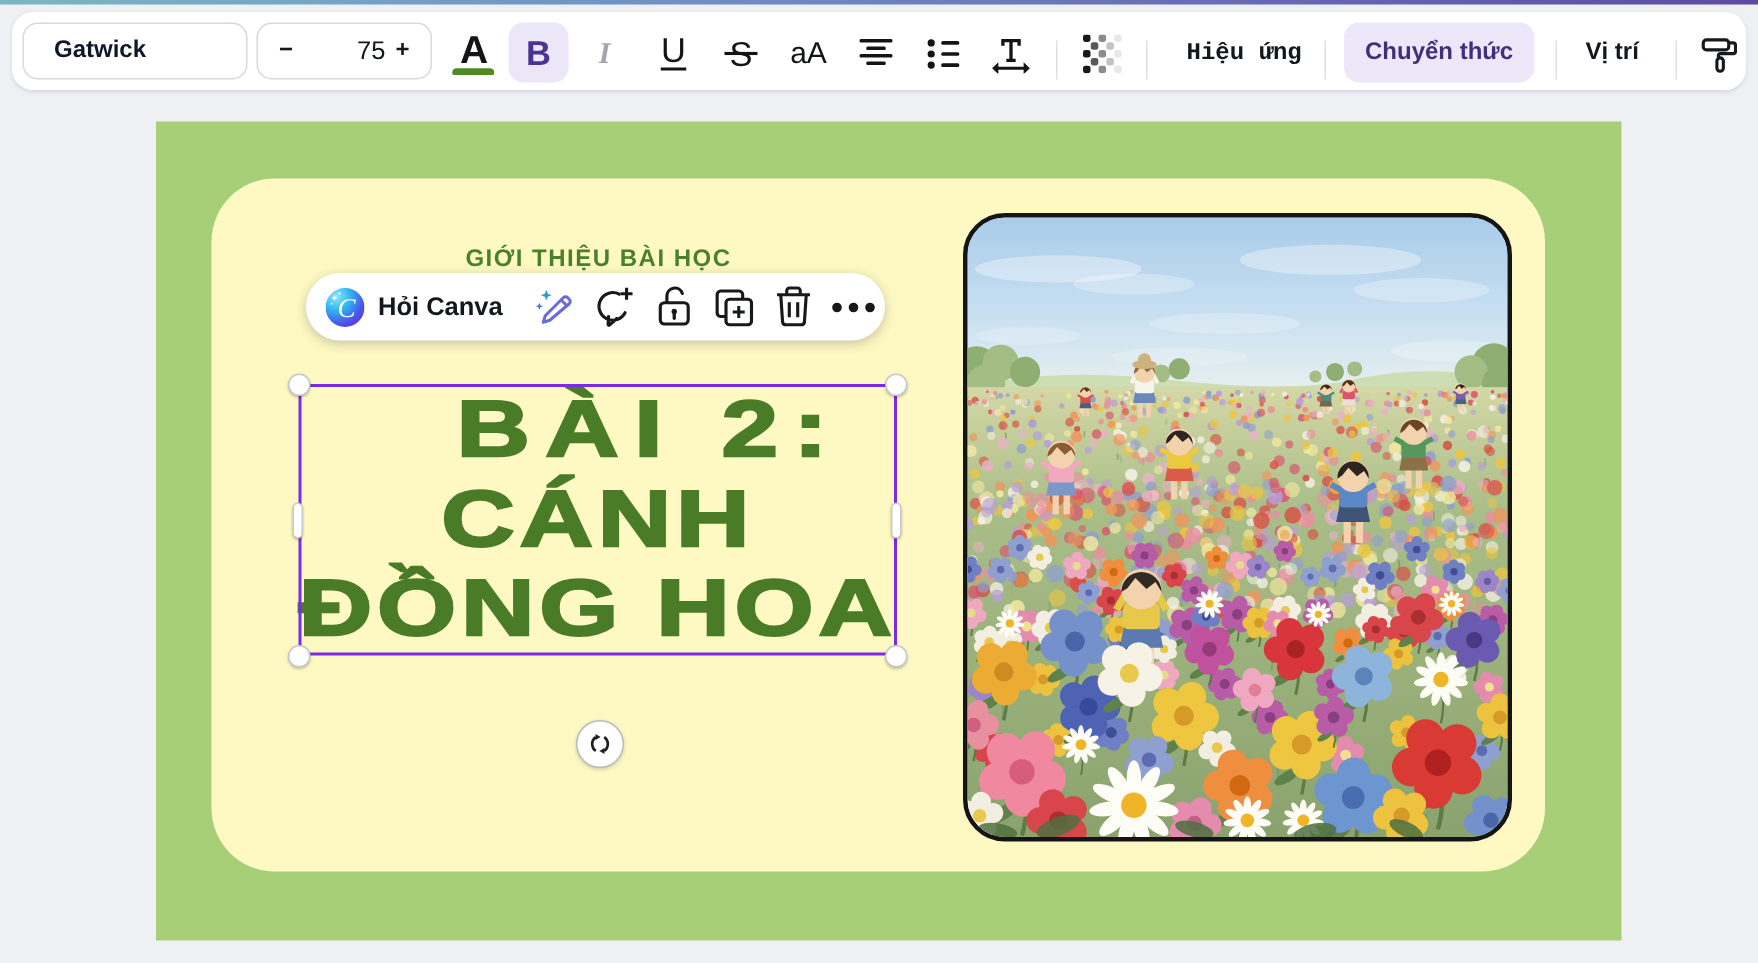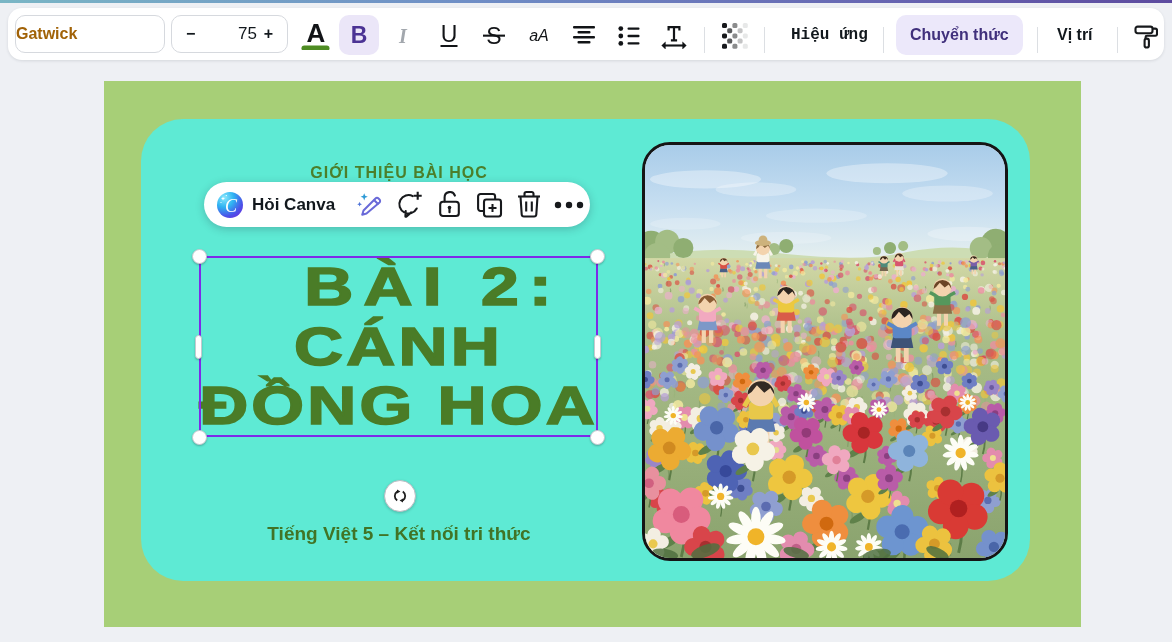--- a/index.html
+++ b/index.html
@@ -4,36 +4,36 @@
 <style>
   * { margin:0; padding:0; box-sizing:border-box; }
   html,body { width:1172px; height:642px; overflow:hidden; background:#eef0f4; font-family:"Liberation Sans", sans-serif; }
   .topstrip { position:absolute; left:0; top:0; width:1172px; height:3px;
     background:linear-gradient(90deg,#7ab6c5 0%, #6f8ec6 40%, #6766b2 75%, #5d4b9f 100%); }
   .toolbar { position:absolute; left:8px; top:8px; width:1156px; height:52px;
     background:#fff; border-radius:14px; box-shadow:0 1px 3px rgba(30,40,60,.12);
     display:flex; align-items:center; }
   .fontbox { position:absolute; left:7px; top:7px; width:150px; height:38px;
     border:1px solid #d6d9de; border-radius:10px; display:flex; align-items:center;
-    padding-left:0; font-size:16px; font-weight:bold; color:#a16207; }
+    padding-left:20px; font-size:16px; font-weight:bold; color:#0f172a; }
   .sizebox { position:absolute; left:163px; top:7px; width:117px; height:38px;
     border:1px solid #d6d9de; border-radius:10px; display:flex; align-items:center;
     justify-content:space-between; padding:0 14px; font-size:16px; color:#12181d; }
   .sizebox .num { font-size:17px;margin-left:36px; }
   .tbtn { position:absolute; top:9px; height:38px; display:flex; align-items:center; justify-content:center; }
   .divider { position:absolute; top:19px; width:1px; height:26px; background:#dcdfe3; }
   .tlabel { position:absolute; top:8px; height:38px; display:flex; align-items:center;
     font-size:16px; font-weight:bold; color:#12181d; }
   .pill-active { position:absolute; left:889px; top:7px; height:40px; border-radius:10px;
     background:#ece8fa; color:#40307c; font-weight:bold; font-size:16px;
     display:flex; align-items:center; padding:0 14px; }
 
   
   .slide { position:absolute; left:104px; top:81px; width:977px; height:546px; background:#a7cf77; }
-  .card { position:absolute; left:37px; top:38px; width:889px; height:462px; background:#5eead4; border-radius:42px; }
+  .card { position:absolute; left:37px; top:38px; width:889px; height:462px; background:#fef9c3; border-radius:42px; }
   .heading { position:absolute; left:0px; top:45px; width:516px; text-align:center;
     font-size:16px; font-weight:bold; letter-spacing:1px; color:#4c7f2b; }
   .title { position:absolute; left:58px; top:138px; width:399px; text-align:center;
     font-size:53px; line-height:59.5px; font-weight:bold; color:#4a7c27; letter-spacing:2.5px;
     -webkit-text-stroke:1.6px #4a7c27;
     transform:scaleX(1.28); transform-origin:50% 50%; white-space:nowrap; }
   .title .l1 { letter-spacing:8px; margin-left:54px; }
   .subtitle { position:absolute; left:0px; top:404px; width:516px; text-align:center;
     font-size:19px; font-weight:bold; color:#417426; }
   .imgbox { position:absolute; left:501px; top:23px; width:366px; height:419px;
@@ -56,21 +56,20 @@
   .fbtn { width:40px; height:40px; display:flex; align-items:center; justify-content:center; }
 </style>
 </head>
 <body>
 <div class="topstrip"></div>
 
 <div class="slide">
   <div class="card">
     <div class="heading">GIỚI THIỆU BÀI HỌC</div>
     <div class="title"><span class="l1">BÀI 2:</span><br>CÁNH<br>ĐỒNG HOA</div>
-    <div class="subtitle">Tiếng Việt 5 – Kết nối tri thức</div>
     <div class="imgbox">
       <svg width="360" height="413" viewBox="0 0 357 409" preserveAspectRatio="none">
           <defs>
 <linearGradient id="sky" x1="0" y1="0" x2="0" y2="1">
  <stop offset="0" stop-color="#a9cce9"></stop>
               <stop offset="0.5" stop-color="#c6def1"></stop>
               <stop offset="1" stop-color="#e9f1ef"></stop>
 </linearGradient>
 <linearGradient id="field" x1="0" y1="0" x2="0" y2="1">
  <stop offset="0" stop-color="#d3d8a6"></stop>
@@ -1632,21 +1631,21 @@
   </div>
 
   <div class="tbtn" style="left:468px; width:36px;">
     <svg width="26" height="26" viewBox="0 0 26 26">
       <text x="13" y="21" text-anchor="middle" font-family="Liberation Sans" font-size="23" fill="#121417">S</text>
       <rect x="2" y="11.6" width="22" height="2.1" fill="#121417"></rect>
     </svg>
   </div>
 
   <div class="tbtn" style="left:509px; width:44px;">
-    <span style="font-size:16px; color:#121417;font-style:italic;">aA</span>
+    <span style="font-size:20px; color:#121417;">aA</span>
   </div>
 
   <div class="tbtn" style="left:555px; width:42px;">
     <svg width="24" height="22" viewBox="0 0 24 22" fill="#121417">
       <rect x="1" y="1" width="22" height="2.4" rx="1"></rect>
       <rect x="5.5" y="6" width="13" height="2.4" rx="1"></rect>
       <rect x="1" y="11" width="22" height="2.4" rx="1"></rect>
       <rect x="5.5" y="16" width="13" height="2.4" rx="1"></rect>
     </svg>
   </div>

